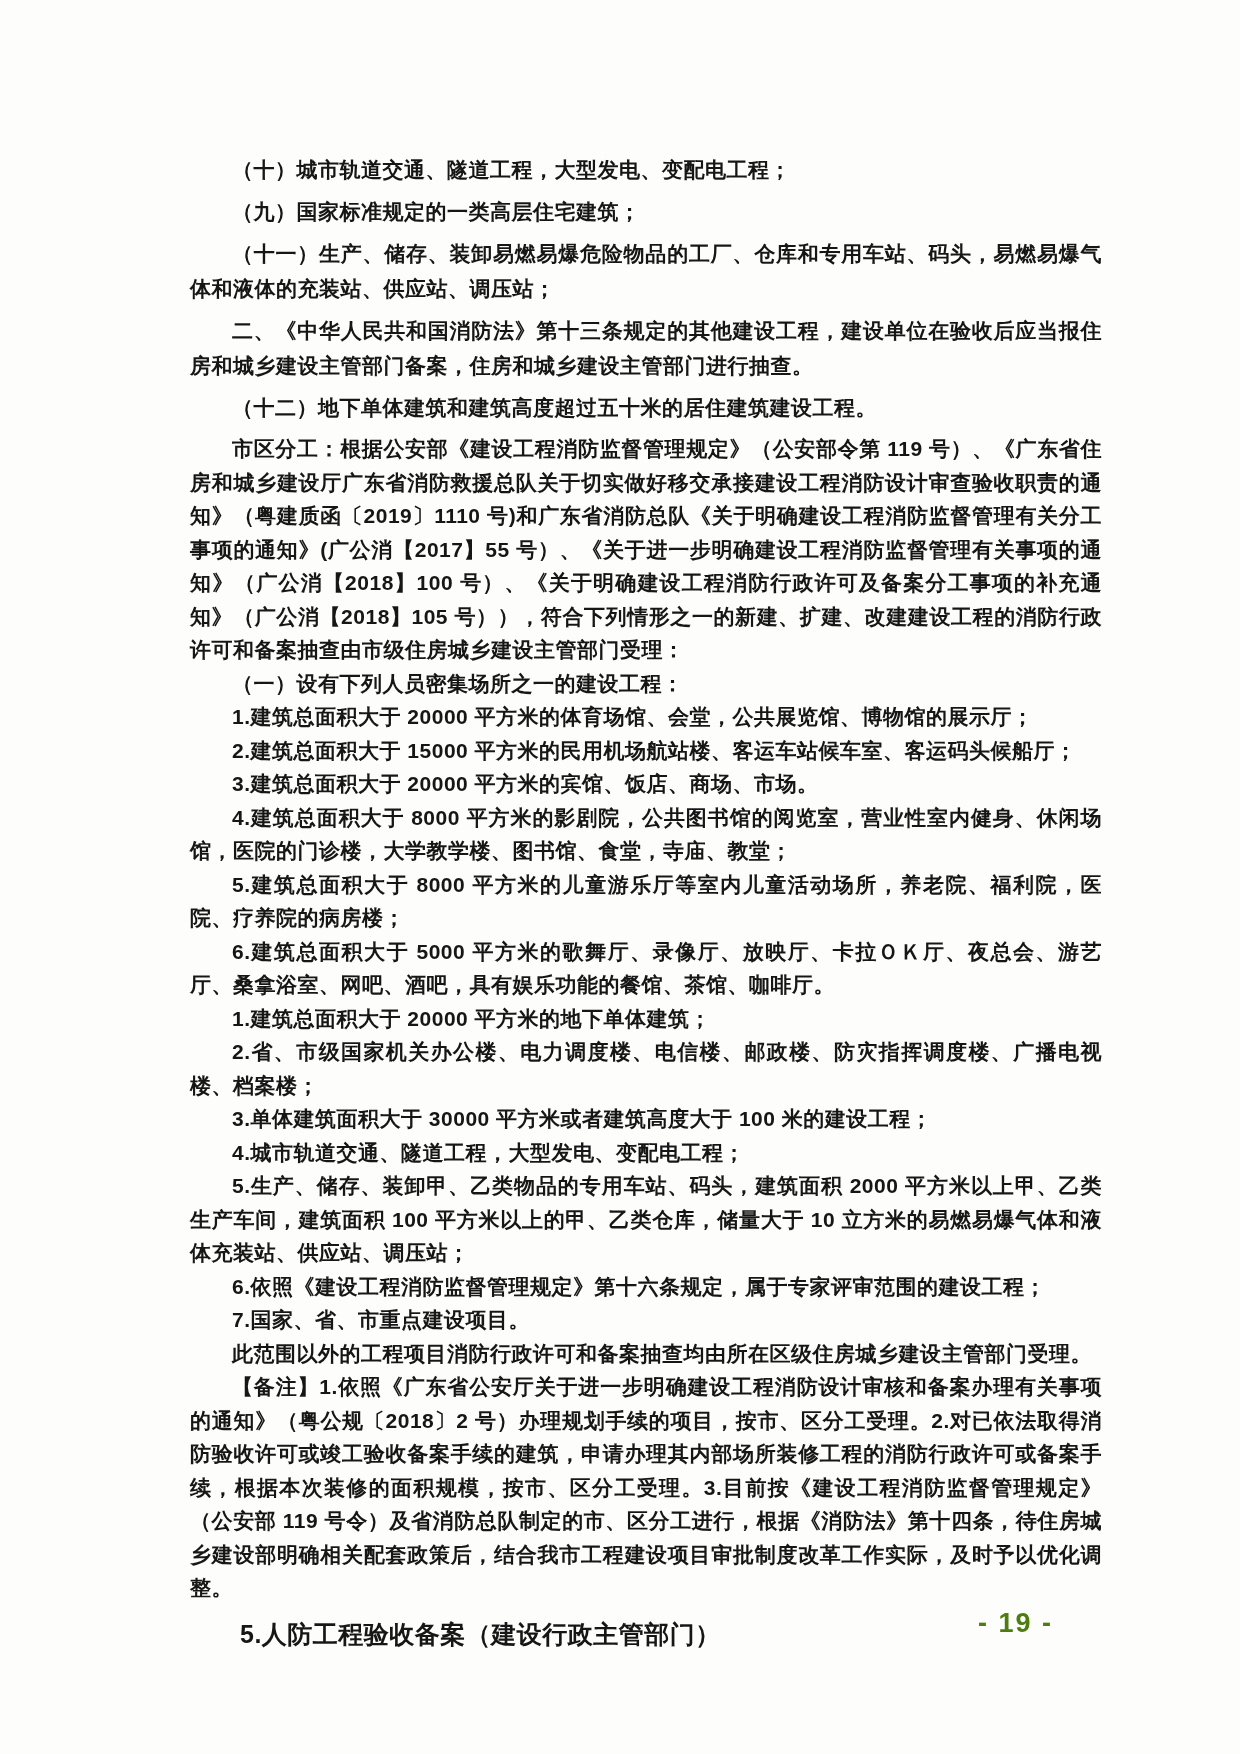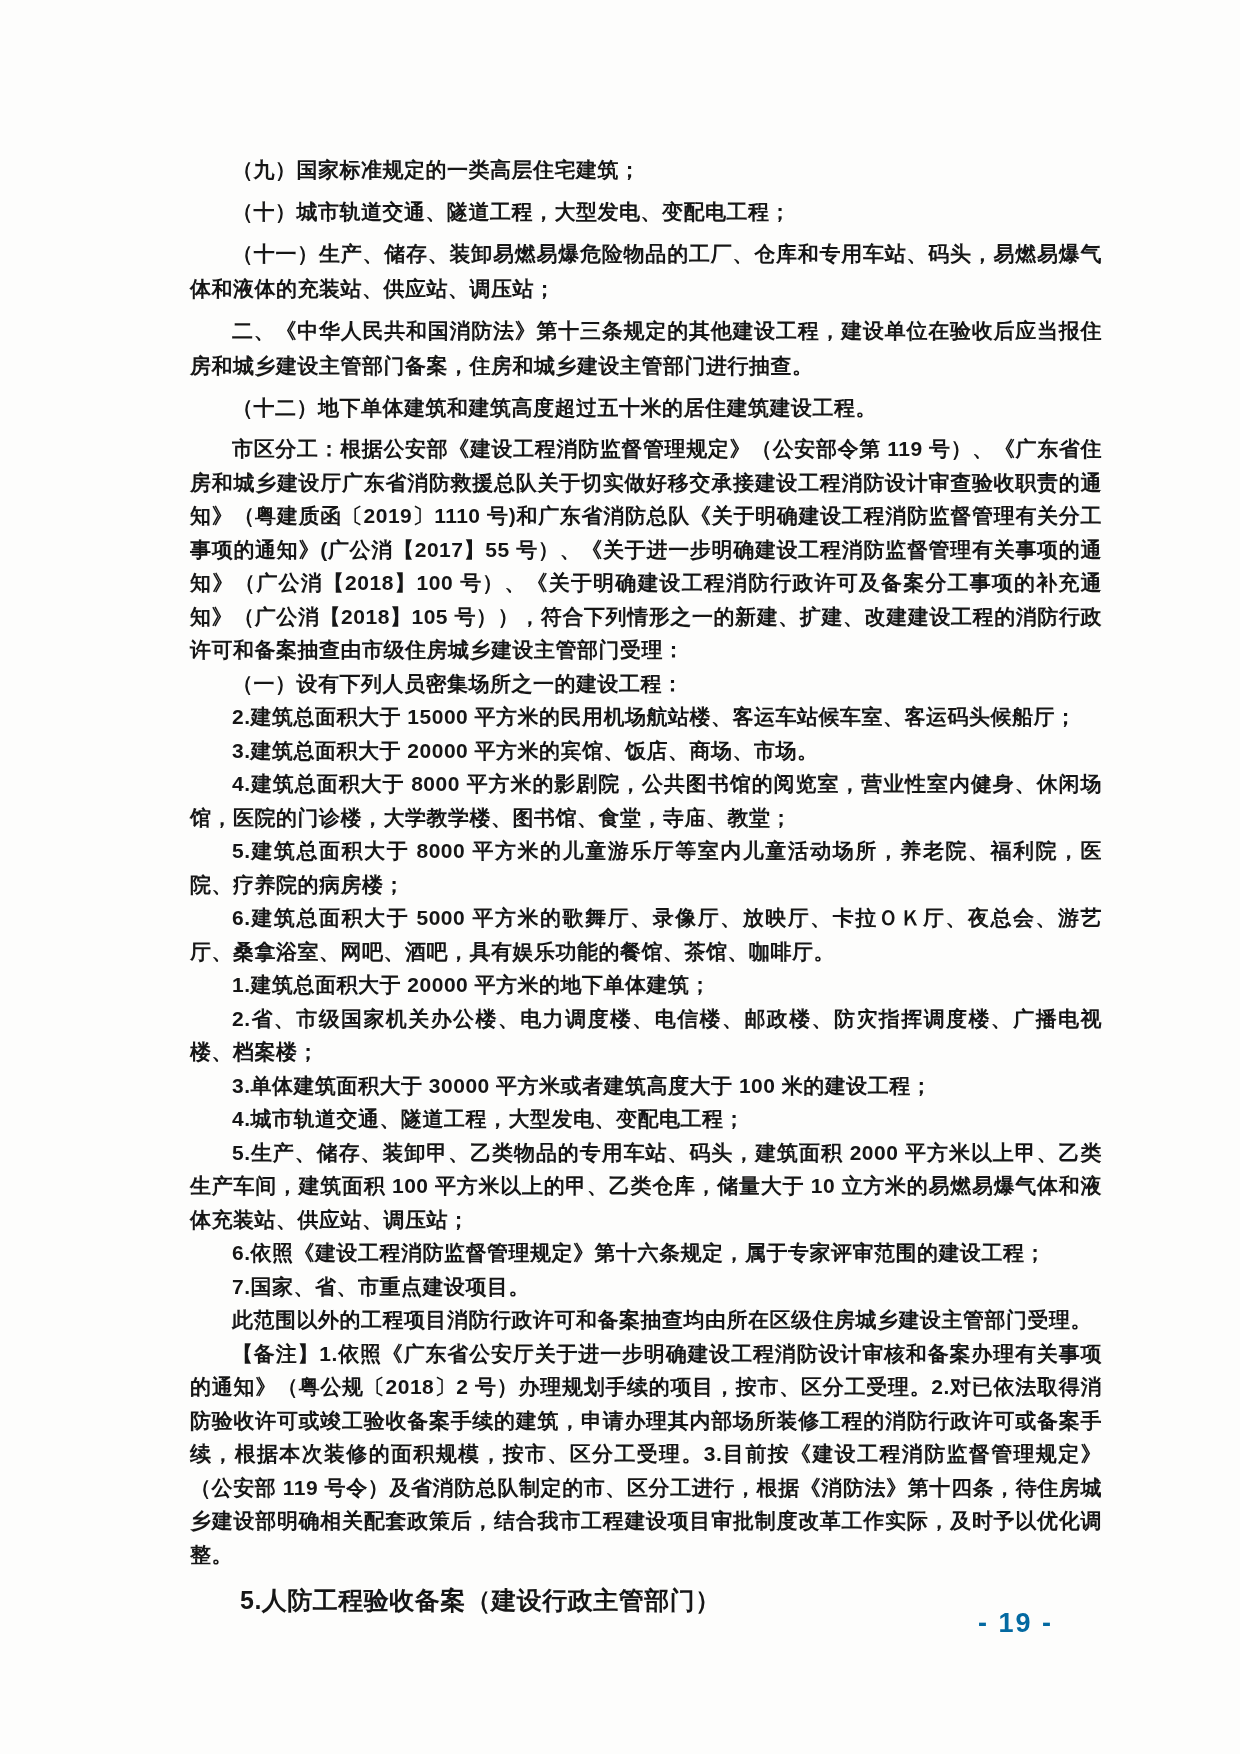--- a/index.html
+++ b/index.html
@@ -46,41 +46,42 @@
     font-size: 25px;
     font-weight: 700;
   }
   .page-number {
     position: absolute;
     top: 1608px;
     right: 187px;
     font-size: 27px;
     font-weight: 700;
     letter-spacing: 2px;
-    color: #0369a1;
+    color: #4d7c0f;
     font-family: "Liberation Sans", sans-serif;
   }
 </style>
 </head>
 <body>
 
 <div class="page">
   <div class="content">
 
     <div class="sec-top">
+      <p>（十）城市轨道交通、隧道工程，大型发电、变配电工程；</p>
       <p>（九）国家标准规定的一类高层住宅建筑；</p>
-      <p>（十）城市轨道交通、隧道工程，大型发电、变配电工程；</p>
       <p>（十一）生产、储存、装卸易燃易爆危险物品的工厂、仓库和专用车站、码头，易燃易爆气体和液体的充装站、供应站、调压站；</p>
       <p>二、《中华人民共和国消防法》第十三条规定的其他建设工程，建设单位在验收后应当报住房和城乡建设主管部门备案，住房和城乡建设主管部门进行抽查。</p>
       <p>（十二）地下单体建筑和建筑高度超过五十米的居住建筑建设工程。</p>
     </div>
 
     <div class="sec-main">
       <p>市区分工：根据公安部《建设工程消防监督管理规定》（公安部令第 119 号）、《广东省住房和城乡建设厅广东省消防救援总队关于切实做好移交承接建设工程消防设计审查验收职责的通知》（粤建质函〔2019〕1110 号)和广东省消防总队《关于明确建设工程消防监督管理有关分工事项的通知》(广公消【2017】55 号）、《关于进一步明确建设工程消防监督管理有关事项的通知》（广公消【2018】100 号）、《关于明确建设工程消防行政许可及备案分工事项的补充通知》（广公消【2018】105 号）），符合下列情形之一的新建、扩建、改建建设工程的消防行政许可和备案抽查由市级住房城乡建设主管部门受理：</p>
       <p>（一）设有下列人员密集场所之一的建设工程：</p>
+      <p>1.建筑总面积大于 20000 平方米的体育场馆、会堂，公共展览馆、博物馆的展示厅；</p>
       <p>2.建筑总面积大于 15000 平方米的民用机场航站楼、客运车站候车室、客运码头候船厅；</p>
       <p>3.建筑总面积大于 20000 平方米的宾馆、饭店、商场、市场。</p>
       <p>4.建筑总面积大于 8000 平方米的影剧院，公共图书馆的阅览室，营业性室内健身、休闲场馆，医院的门诊楼，大学教学楼、图书馆、食堂，寺庙、教堂；</p>
       <p>5.建筑总面积大于 8000 平方米的儿童游乐厅等室内儿童活动场所，养老院、福利院，医院、疗养院的病房楼；</p>
       <p>6.建筑总面积大于 5000 平方米的歌舞厅、录像厅、放映厅、卡拉ＯＫ厅、夜总会、游艺厅、桑拿浴室、网吧、酒吧，具有娱乐功能的餐馆、茶馆、咖啡厅。</p>
       <p>1.建筑总面积大于 20000 平方米的地下单体建筑；</p>
       <p>2.省、市级国家机关办公楼、电力调度楼、电信楼、邮政楼、防灾指挥调度楼、广播电视楼、档案楼；</p>
       <p>3.单体建筑面积大于 30000 平方米或者建筑高度大于 100 米的建设工程；</p>
       <p>4.城市轨道交通、隧道工程，大型发电、变配电工程；</p>
       <p>5.生产、储存、装卸甲、乙类物品的专用车站、码头，建筑面积 2000 平方米以上甲、乙类生产车间，建筑面积 100 平方米以上的甲、乙类仓库，储量大于 10 立方米的易燃易爆气体和液体充装站、供应站、调压站；</p>

